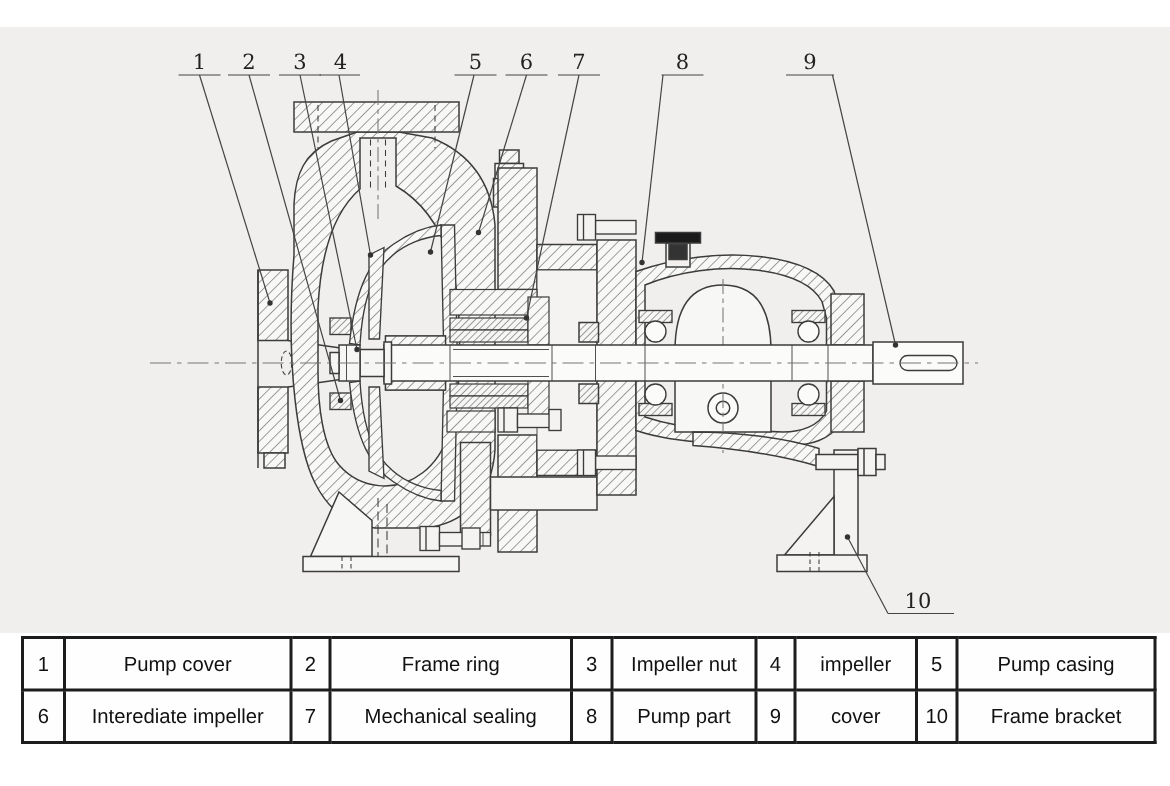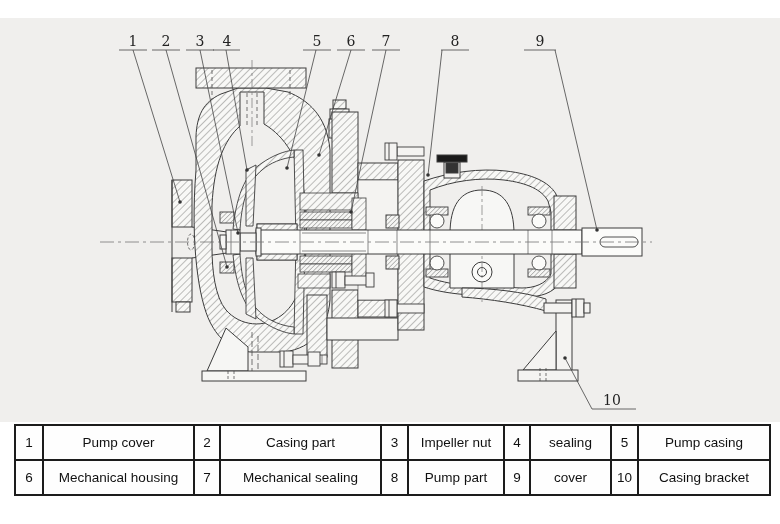--- a/index.html
+++ b/index.html
@@ -291,35 +291,35 @@
       <col style="width:26px">
         <col style="width:81px">
       <col style="width:27px">
         <col style="width:132px">
     </colgroup>
     <tbody>
         <tr>
       <td>1</td>
       <td>Pump cover</td>
       <td>2</td>
-      <td>Casing part</td>
+      <td>Frame ring</td>
       <td>3</td>
       <td>Impeller nut</td>
       <td>4</td>
-      <td>sealing</td>
+      <td>impeller</td>
       <td>5</td>
       <td>Pump casing</td>
     </tr>
     <tr>
       <td>6</td>
-      <td>Mechanical housing</td>
+      <td>Interediate impeller</td>
       <td>7</td>
       <td>Mechanical sealing</td>
       <td>8</td>
       <td>Pump part</td>
       <td>9</td>
       <td>cover</td>
       <td>10</td>
-      <td>Casing bracket</td>
+      <td>Frame bracket</td>
     </tr>
   </tbody>
     </table>
 </div>
 
 </body></html>

